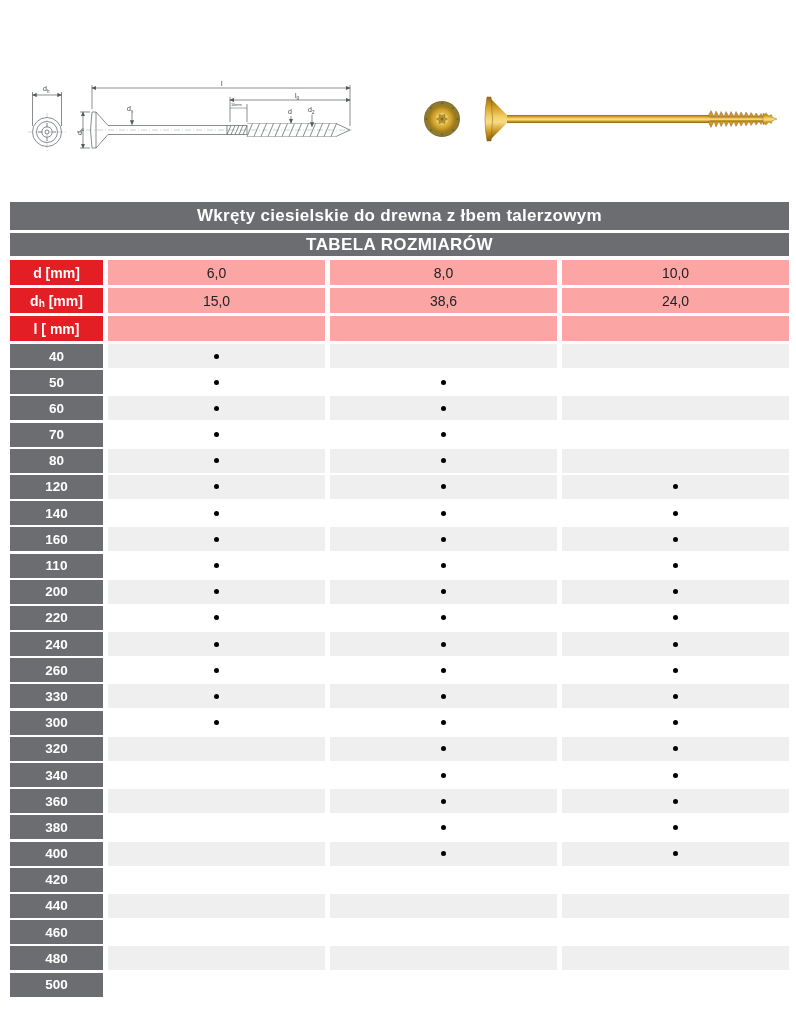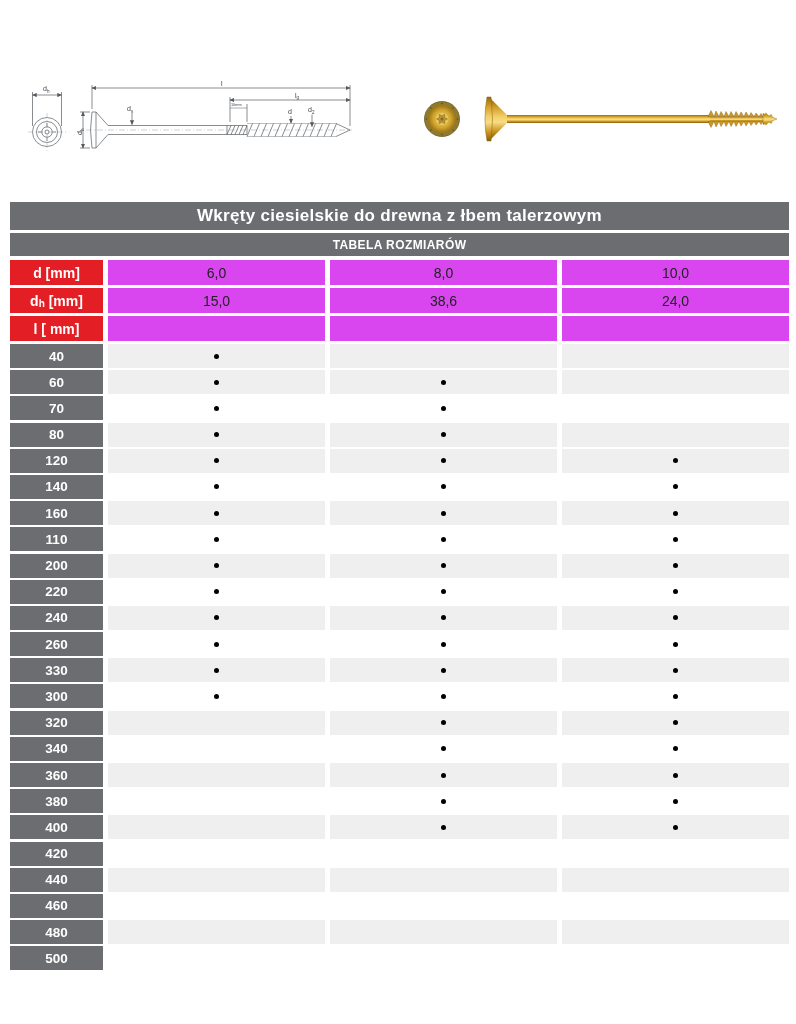--- a/index.html
+++ b/index.html
@@ -10,28 +10,28 @@
   
   .illustrations{position:absolute;left:0;top:0;width:796px;height:190px;}
   .tech-drawing{position:absolute;left:20px;top:76px;}
   .screw-photo{position:absolute;left:400px;top:85px;}
   svg text{font-family:"Liberation Sans",sans-serif;fill:#3a3f44;}
 
   
   .size-table{position:absolute;left:10px;top:202px;width:779px;}
   .bar{display:flex;align-items:center;justify-content:center;color:#fff;background:#6b6d70;}
   .bar-title{height:28px;font-size:17px;font-weight:700;letter-spacing:.3px;margin-bottom:3px;}
-  .bar-sub{height:23px;font-size:12px;font-weight:700;letter-spacing:.4px;margin-bottom:4px;}
+  .bar-sub{height:23px;font-size:17px;font-weight:700;letter-spacing:.4px;margin-bottom:4px;}
   .grid-row{display:grid;grid-template-columns:93px 217px 227px 227px;column-gap:5px;}
   .spec-row{height:25px;margin-bottom:3px;}
   .len-row{height:24px;margin-bottom:2.2px;}
   .red-cell{background:#e31e24;color:#fff;font-weight:700;font-size:14px;
     display:flex;align-items:center;justify-content:center;white-space:pre;}
   .red-cell .subtxt{font-size:10px;position:relative;top:3px;}
-  .spec-cell{background:#d946ef;color:#222;font-size:14px;
+  .spec-cell{background:#fca5a5;color:#222;font-size:14px;
     display:flex;align-items:center;justify-content:center;}
   .len-label{background:#6b6d70;color:#fff;font-size:13.5px;font-weight:600;
     display:flex;align-items:center;justify-content:center;}
   .len-cell{display:flex;align-items:center;justify-content:center;}
   .len-cell.gray{background:#efefef;}
   .len-cell.white{background:#ffffff;}
   .dot{width:5px;height:5px;border-radius:50%;background:#000;}
 </style>
 </head>
 <body>
@@ -180,20 +180,30 @@
   <div id="length-rows">
       <div class="grid-row len-row">
         <div class="len-label">40</div>
         <div class="len-cell gray">
           <span class="dot"></span>
         </div>
         <div class="len-cell gray"></div>
         <div class="len-cell gray"></div>
       </div>
       <div class="grid-row len-row">
+        <div class="len-label">50</div>
+        <div class="len-cell white">
+          <span class="dot"></span>
+        </div>
+        <div class="len-cell white">
+          <span class="dot"></span>
+        </div>
+        <div class="len-cell white"></div>
+      </div>
+      <div class="grid-row len-row">
         <div class="len-label">60</div>
         <div class="len-cell gray">
           <span class="dot"></span>
         </div>
         <div class="len-cell gray">
           <span class="dot"></span>
         </div>
         <div class="len-cell gray"></div>
       </div>
       <div class="grid-row len-row">

